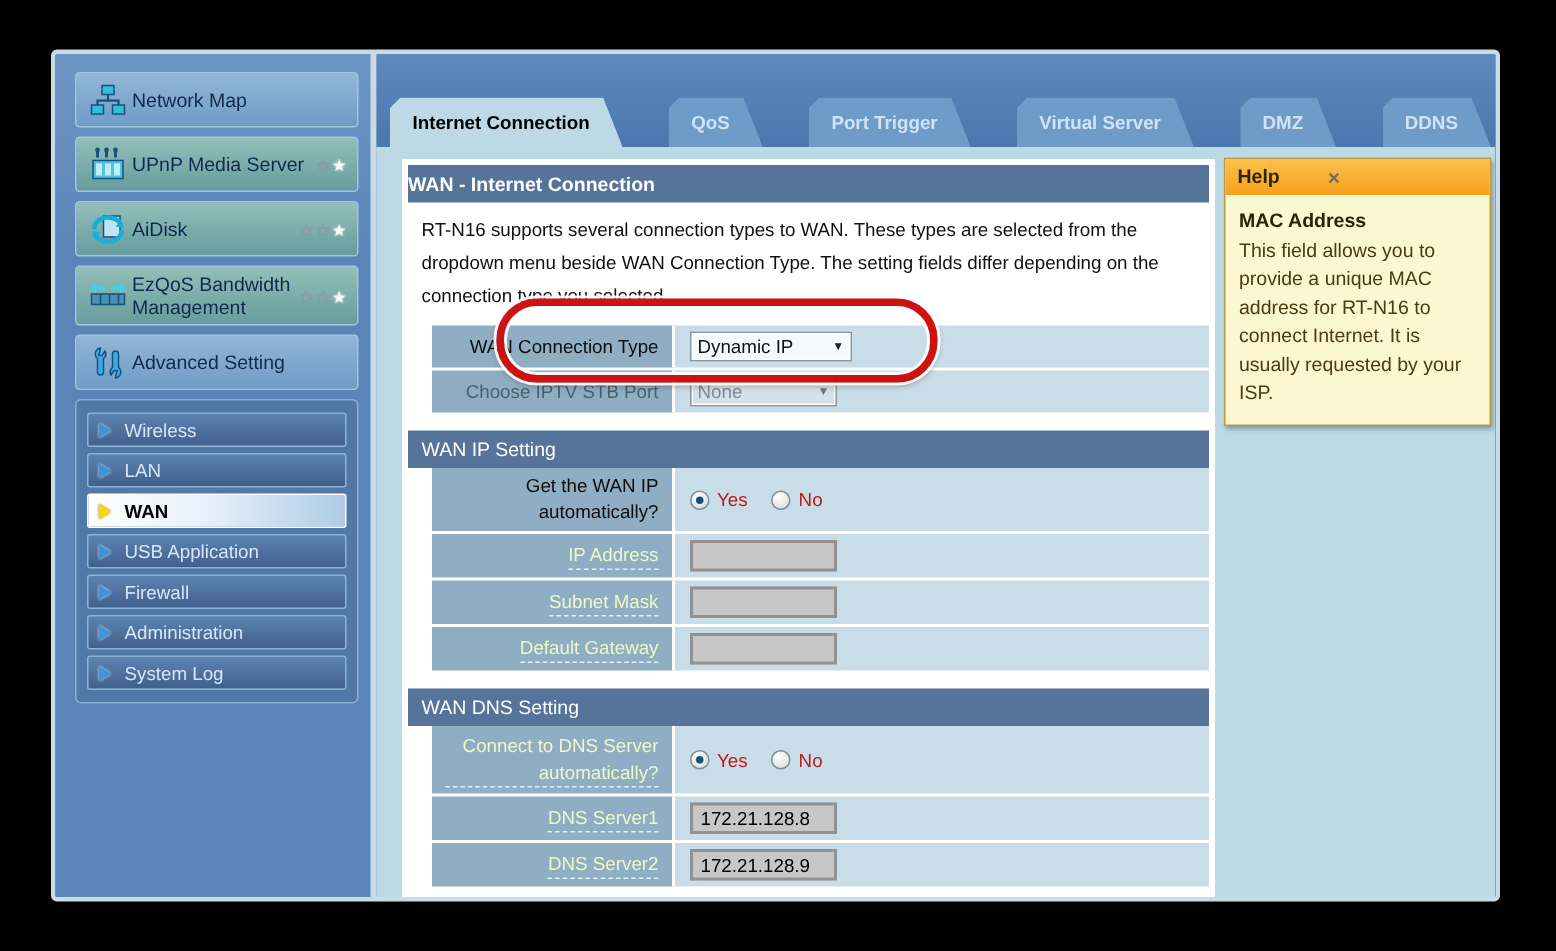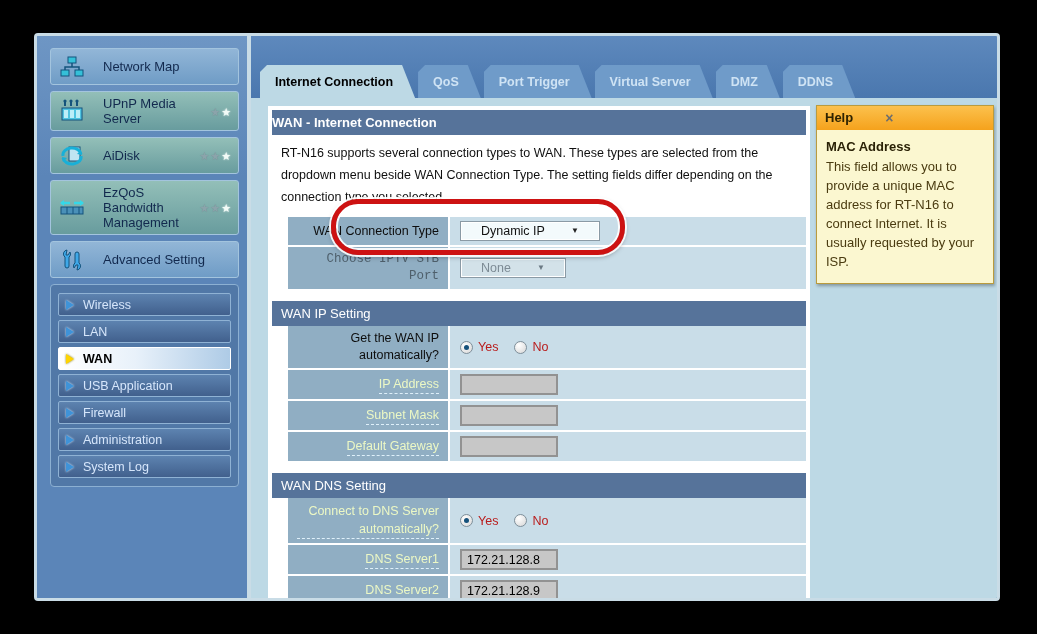--- a/index.html
+++ b/index.html
@@ -7,21 +7,21 @@
   body { background:#000; position:relative; font-family:"Liberation Sans",sans-serif; overflow:hidden; }
 
   .window { position:absolute; left:34px; top:33px; width:966px; height:568px;
     border:3px solid #c9dce6; border-radius:4px; display:flex; overflow:hidden;
     background:linear-gradient(180deg,#7199c6,#5b85b8 90px); }
 
   
   .sidebar { width:214px; flex:none; padding:12px 8px 0 13px;
     background:linear-gradient(180deg,#6e96c4,#5b85b8 140px);
     border-right:4px solid #c9dce6; }
-  .main-item { display:flex; align-items:center; gap:18px; min-height:37px;
+  .main-item { display:flex; align-items:center; gap:3px; min-height:37px;
     border:1px solid #a3c4de; border-radius:3px; margin-bottom:6px; padding:4px 7px;
     color:#12294e; font-size:13px; cursor:pointer; }
   .theme-blue { background:linear-gradient(180deg,#92b6d7,#6f9cc6); }
   .theme-teal { background:linear-gradient(180deg,#93bfb8,#689c9e); }
   .mi-icon { width:27px; height:26px; flex:none; display:flex; align-items:center; justify-content:center; }
   .stars { margin-left:auto; display:flex; gap:1px; }
   .star::before { content:"★"; font-size:11px; }
   .star.dim::before { color:#8ba4ab; text-shadow:0 0 1px #6b8489; }
   .star.bright::before { color:#f2fbf7; text-shadow:0 0 2px #fff; }
 
@@ -33,49 +33,49 @@
     color:#d6e6fb; font-size:12.5px; cursor:pointer; }
   .sub-item.active { background:linear-gradient(90deg,#ffffff,#e8f1fa 45%,#aecbe6);
     color:#000; font-weight:bold; border-color:#fff; }
   .tri { width:0; height:0; border-left:8px solid #3f93d8; border-top:5px solid transparent;
     border-bottom:5px solid transparent; filter:drop-shadow(0 0 1px #d2e6fa); flex:none; }
   .sub-item.active .tri { border-left-color:#ffd400; filter:drop-shadow(0 0 1px #8a7b00); }
 
   
   .content { flex:1; display:flex; flex-direction:column; background:#bdd9e5; position:relative; }
   .topbar { height:62px; flex:none; background:linear-gradient(180deg,#5e89bd,#4a77ae);
-    display:flex; align-items:flex-end; padding-left:9px; }
+    display:flex; align-items:flex-end; padding-left:9px;justify-content:space-between; }
   .tab { height:33px; display:flex; align-items:center; padding:0 22px 0 15px;
     font-size:12.5px; font-weight:bold; color:#cfe3f4; background:#6f9bc9; margin-right:3px;
     clip-path:polygon(0 100%, 0 7px, 7px 0, calc(100% - 13px) 0, 100% 100%); cursor:pointer; }
   .tab.active { background:#bdd9e5; color:#000; }
 
   .body-area { position:relative; flex:1; }
 
   .panel { position:absolute; left:17px; top:8px; width:542px; height:498px;
     background:#fff; padding:4px; overflow:hidden; }
   .panel-header { background:#56739a; color:#fff; font-weight:bold; font-size:13px;
     padding:5px 0; }
   .desc { font-size:12.5px; color:#101010; padding:7px 9px 9px; line-height:22px; }
 
   .tbl { margin-bottom:10px; }
   .row { display:flex; border-bottom:2px solid #fff; }
   .row-label { width:162px; flex:none; background:#90aec3; border-right:2px solid #fff;
     display:flex; align-items:center; justify-content:flex-end; text-align:right;
     padding:4px 9px; font-size:12.5px; color:#0d0d0d; line-height:17px;margin-left:16px; }
-  .row-label.disabled { color:#4e5f6b;font-family:Liberation Mono, monospace; }
+  .row-label.disabled { color:#4e5f6b; }
   .row-value { flex:1; background:#c9dde8; display:flex; align-items:center; padding:4px 10px; }
   .r-h30 { min-height:30px; } .r-h27 { min-height:27px; } .r-h44 { min-height:44px; }
   .r-h45 { min-height:45px; } .r-h29 { min-height:29px; }
 
   .section-title { background:#56739a; color:#fff; font-size:13px; padding:5px 9px; }
 
   .link-label { color:#ecf8c5; border-bottom:1px dashed #dff0fa; cursor:pointer; display:inline-block; }
 
-  .select { min-width:98px; background:#f3fafc; border:1px solid #8a9aa5; padding:2px 20px;
+  .select { min-width:98px; background:#f3fafc; border:1px solid #8a9aa5; padding:2px 4px;
     font-size:12.5px; color:#111; display:inline-flex; justify-content:space-between;
     align-items:center; gap:26px; box-shadow:inset 0 0 0 1px #fff; cursor:pointer; }
   .select.disabled { background:#d3e2e9; color:#7d8b95; cursor:default; }
   .caret { font-size:8px; color:#222; line-height:1; }
   .select.disabled .caret { color:#6b7a84; }
 
   .textbox { width:98px; height:21px; background:#c7c7c7; border:2px solid #929292;
     font-size:12.5px; color:#000000; padding:0 5px; font-family:"Liberation Sans",sans-serif; }
 
   .radio-group { display:flex; align-items:center; gap:16px; font-size:12.5px; color:#b91c1c; }

